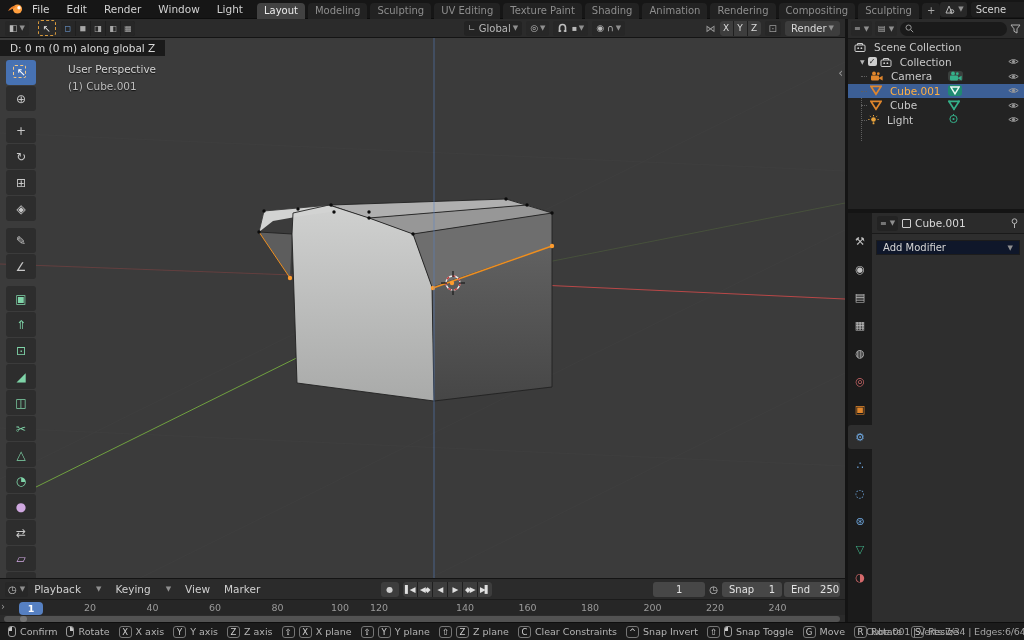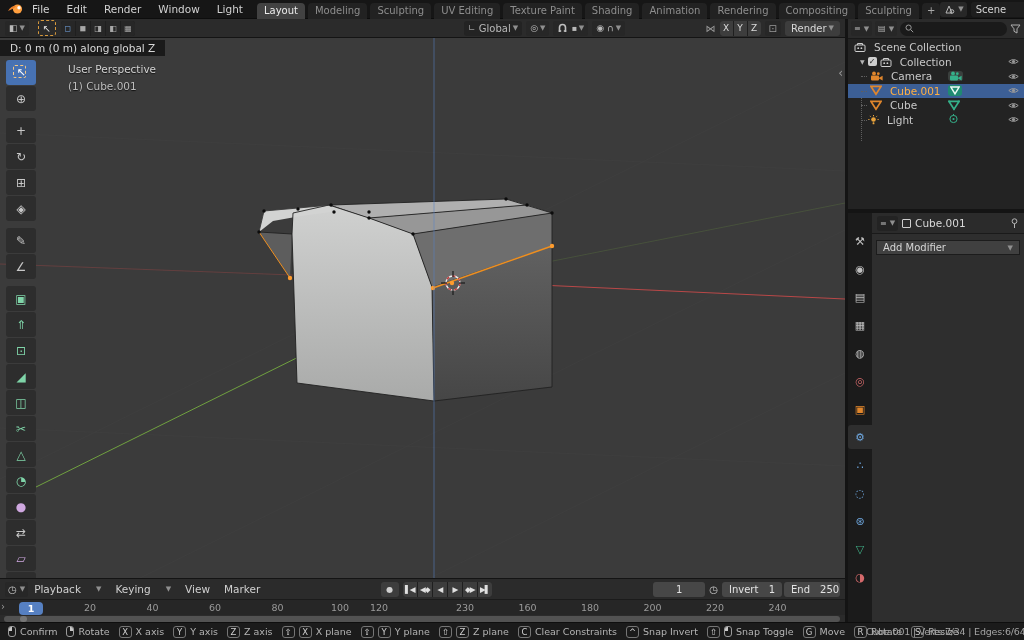--- a/index.html
+++ b/index.html
@@ -60,21 +60,21 @@
   .badge{width:14px;height:11px;background:#1f8a72;border-radius:3px;display:flex;align-items:center;justify-content:center}
   .databg{background:#3a3f3d;border-radius:3px;padding:0 1px;display:flex;align-items:center}
   
   #pr-sep{position:absolute;left:0;top:190px;width:176px;height:4px;background:#141414}
   #pr-tabcol{position:absolute;left:0;top:194px;width:24px;height:409px;background:#1b1b1b}
   .ptab{position:absolute;left:0;width:24px;height:24px;display:flex;align-items:center;justify-content:center;font-size:11px}
   .ptab.active{background:#2e2e2e;border-radius:3px 0 0 3px}
   #pr-header{position:absolute;left:24px;top:194px;width:152px;height:21px;background:#2b2b2b;display:flex;align-items:center;padding:0 5px;gap:4px;border-bottom:1px solid #1a1a1a}
   .objicon{width:9px;height:9px;border:1px solid #cfcfcf;border-radius:1px}
   #pr-body{position:absolute;left:24px;top:215px;width:152px;height:388px;background:#2e2e2e}
-  #add-modifier{position:absolute;left:4px;top:6px;width:144px;height:15px;background:#404040;border:1px solid #1c1c1c;border-radius:0;display:flex;align-items:center;padding:0 6px;color:#d5d5d5;font-size:10px}
+  #add-modifier{position:absolute;left:4px;top:6px;width:144px;height:15px;background:#0f172a;border:1px solid #1c1c1c;border-radius:0;display:flex;align-items:center;padding:0 6px;color:#d5d5d5;font-size:10px}
   #add-modifier .chev{margin-left:auto}
   
   #timeline{position:absolute;left:0;top:578px;width:845px;height:44px;background:#2b2b2b;border-top:1px solid #141414}
   #tl-header{display:flex;align-items:center;height:20px;padding:0 5px}
   #tl-menus{display:flex;gap:14px;margin-left:6px}
   .tl-menu{color:#d0d0d0;font-size:10.5px;display:flex;align-items:center;gap:13px}
   #tl-transportwrap{display:flex;align-items:center;gap:4px}
   #tl-record{width:18px;height:15px;background:#3d3d3d;border-radius:3px;display:flex;align-items:center;justify-content:center;color:#d0d0d0;font-size:8px}
   #tl-transport{display:flex;gap:1px;background:#1f1f1f;border-radius:3px;overflow:hidden}
   #tl-transport span{width:14px;height:15px;background:#3d3d3d;color:#e0e0e0;font-size:7.5px;display:flex;align-items:center;justify-content:center;letter-spacing:-1px}
@@ -612,39 +612,39 @@
             <span>◆▶</span>
             <span>▶▌</span>
           </div>
       </div>
       <span style="flex:1.34"></span>
       <span class="tl-field" style="width:52px;justify-content:center">
           <span>1</span>
         </span>
       <span style="color:#c0c0c0;font-size:10px;margin:0 4px">◷</span>
       <span class="tl-field" style="width:60px;justify-content:space-between">
-          <span>Invert</span>
+          <span>Snap</span>
           <span>1</span>
         </span>
       <span class="tl-field" style="width:56px;margin-left:2px">
           <span>End</span>
           <span>250</span>
         </span>
     </div>
     <div id="tl-ruler">
       <span class="edge-arrow" style="left:1px;top:1px">›</span>
       <div id="tl-badge" style="left:19px">1</div>
       <div id="tl-playline" style="left:30px"></div>
     <span class="tick" style="left: 89.975px;">20</span>
         <span class="tick" style="left: 152.475px;">40</span>
         <span class="tick" style="left: 214.975px;">60</span>
         <span class="tick" style="left: 277.475px;">80</span>
         <span class="tick" style="left: 339.975px;">100</span>
         <span class="tick" style="left: 379px;">120</span>
-        <span class="tick" style="left: 464.975px;">230</span>
+        <span class="tick" style="left: 464.975px;">140</span>
         <span class="tick" style="left: 527.475px;">160</span>
         <span class="tick" style="left: 589.975px;">180</span>
         <span class="tick" style="left: 652.475px;">200</span>
         <span class="tick" style="left: 714.975px;">220</span>
         <span class="tick" style="left: 777.475px;">240</span>
       </div>
     <div id="tl-scroll">
       <div id="tl-scrollbar"></div>
       <div id="tl-scrolldot"></div>
     </div>

